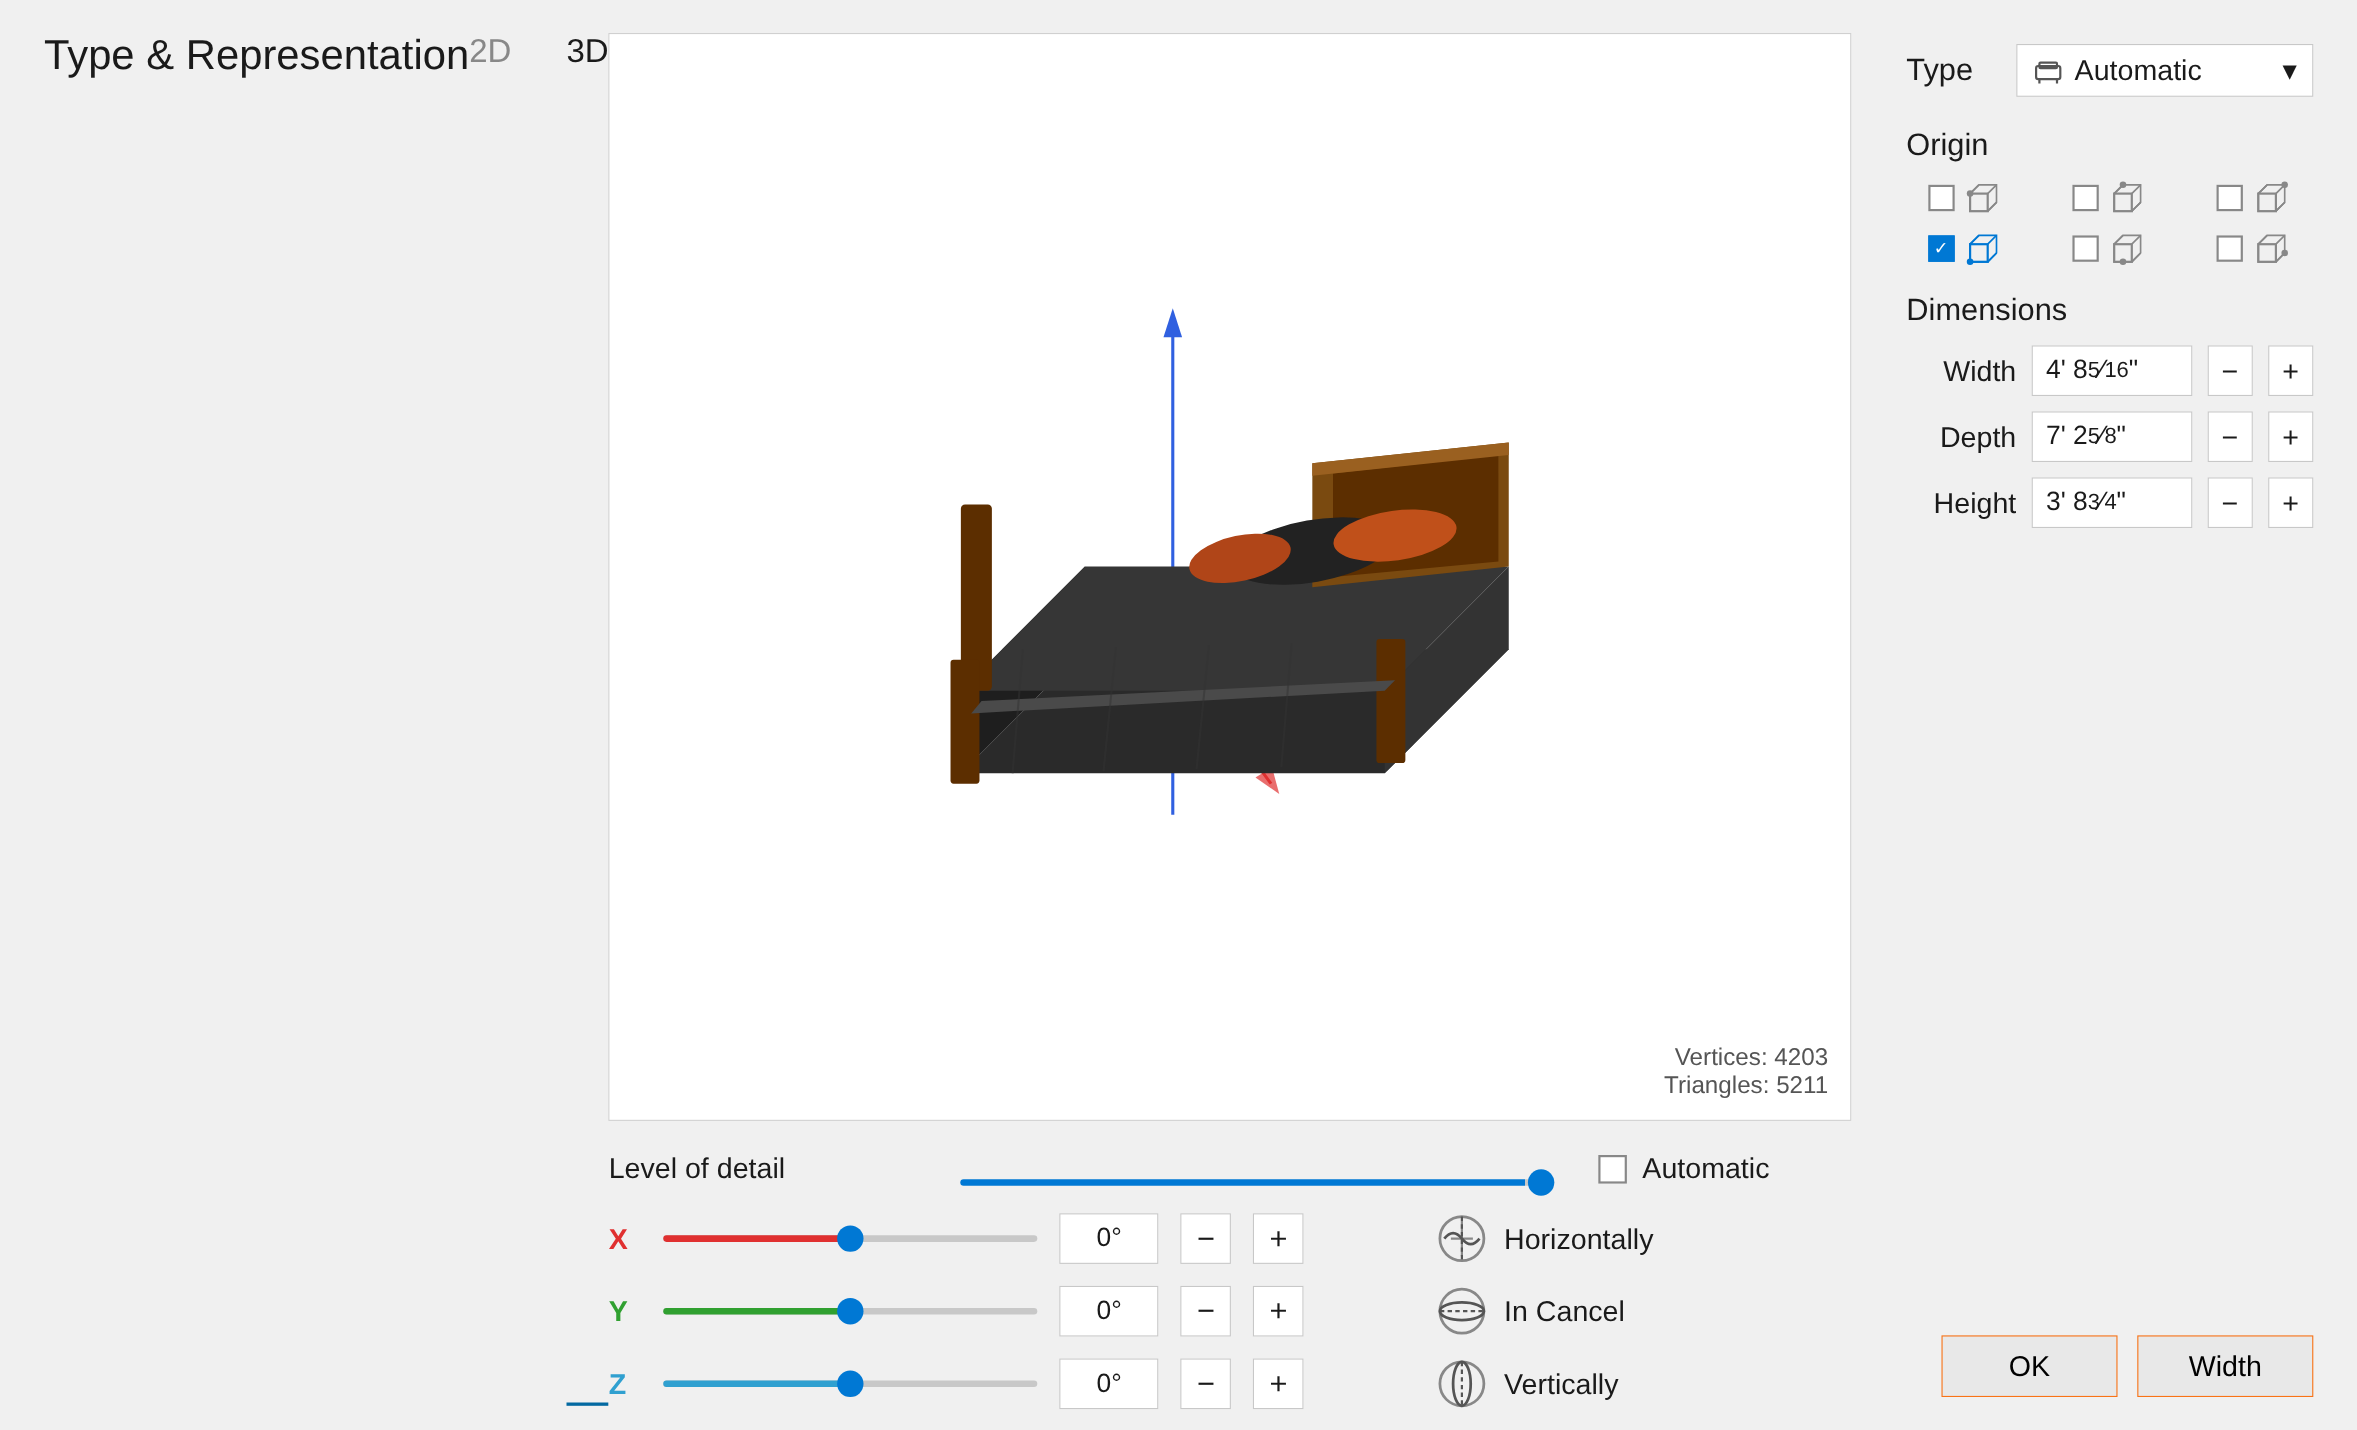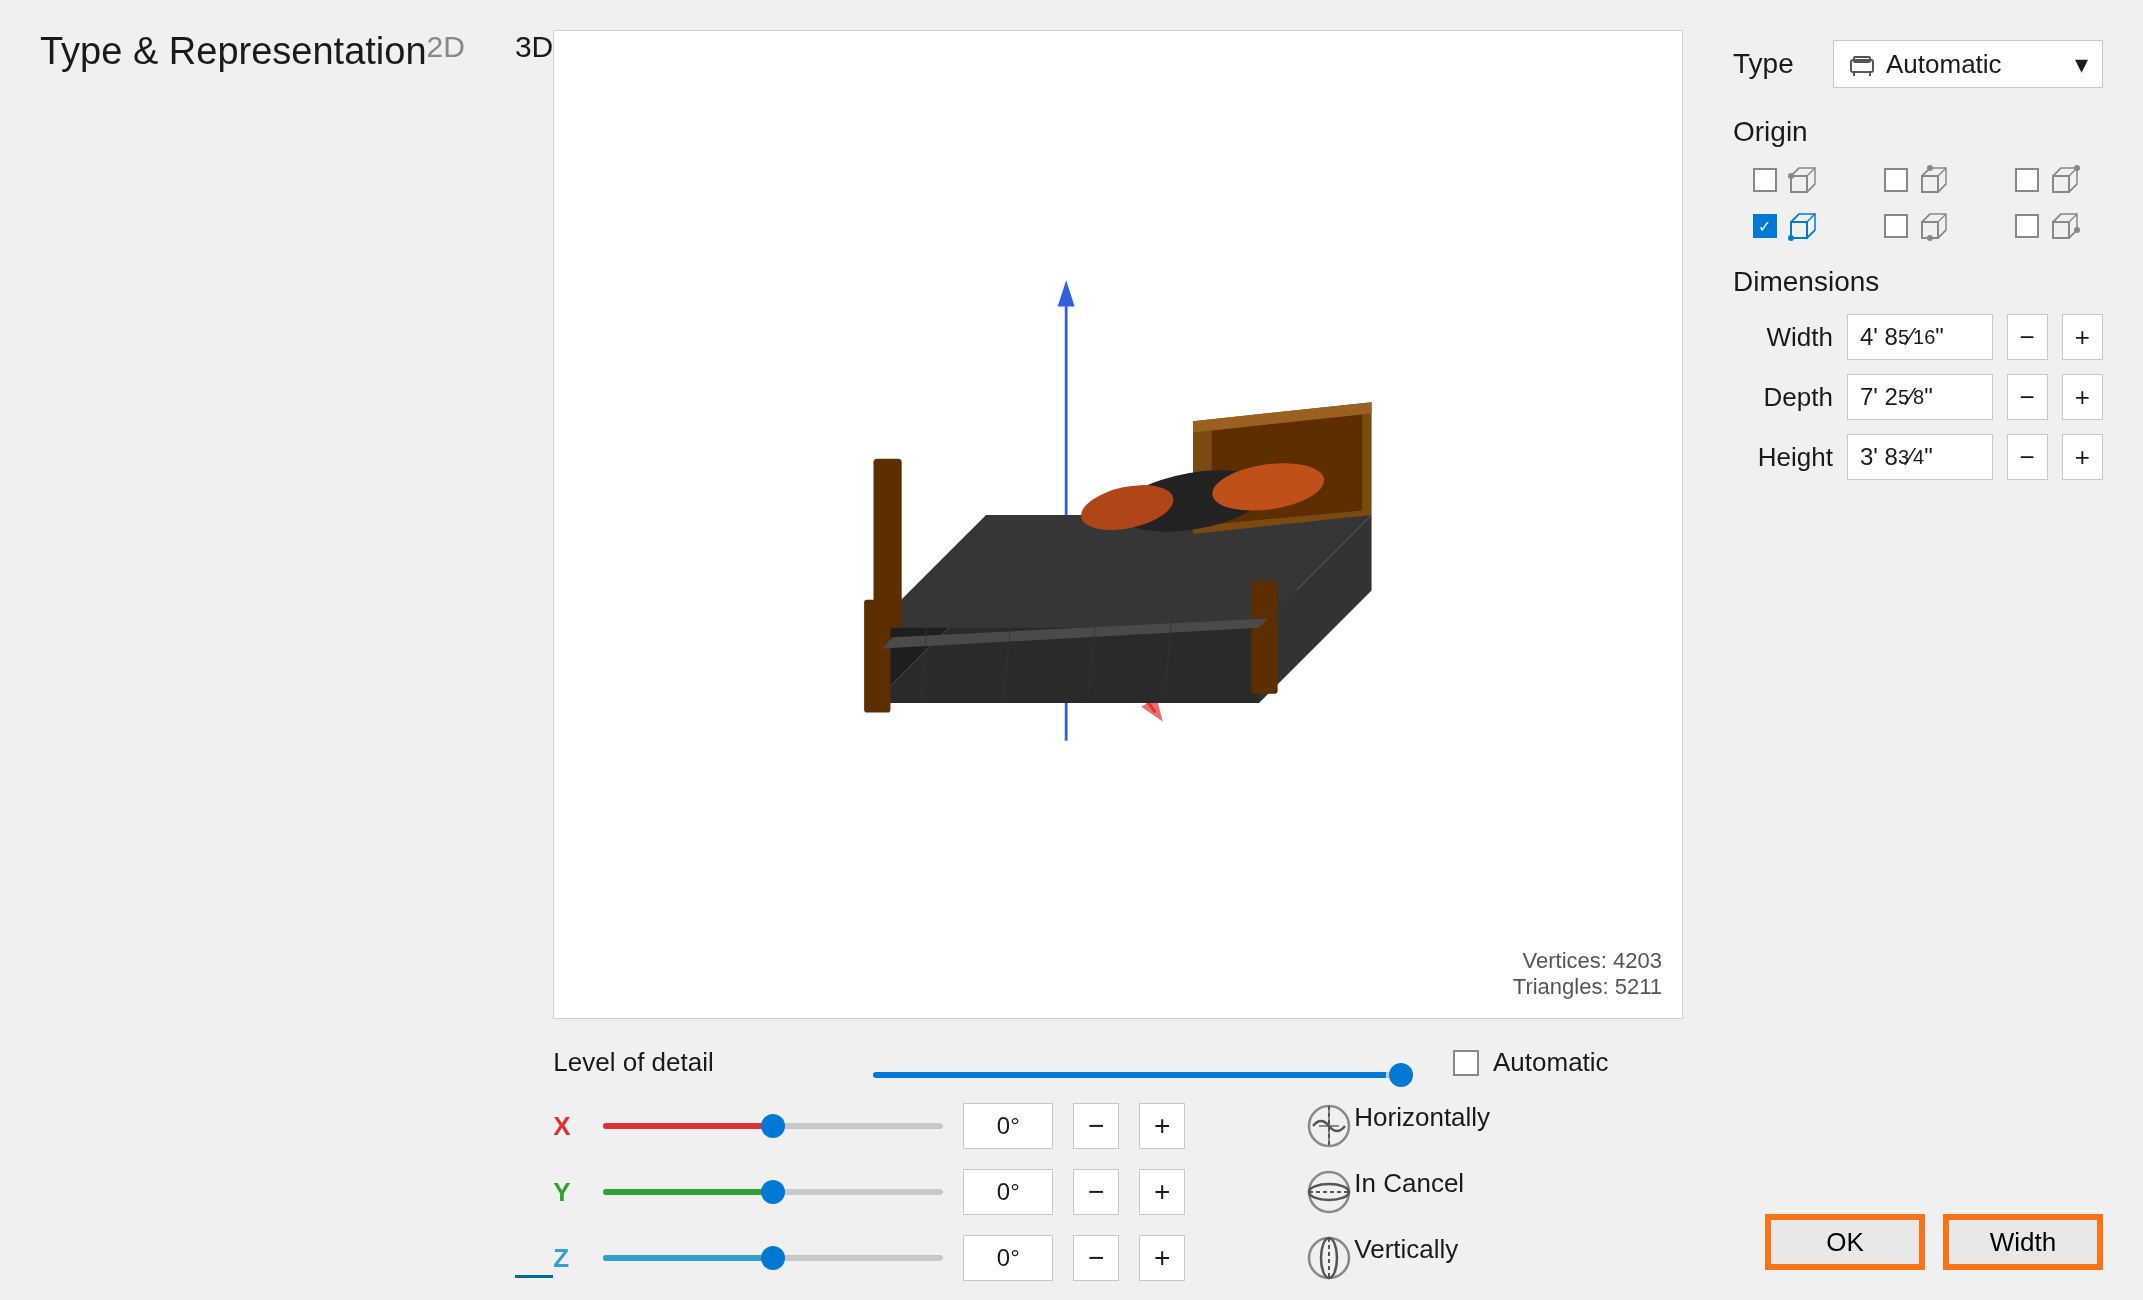--- a/index.html
+++ b/index.html
@@ -152,21 +152,22 @@
       border: 1px solid #c8c8c8;
       background: white;
       cursor: pointer;
       display: flex;
       align-items: center;
       justify-content: center;
       font-size: 28px;
     }
     .mirror-btn {
       display: flex;
-      gap: 1px;
+      align-items: center;
+      gap: 14px;
       background: transparent;
       border: none;
       cursor: pointer;
       font-size: 26px;
       color: #1a1a1a;
       min-width: 250px;
     }
     .mirror-icon {
       width: 48px;
       height: 48px;
@@ -273,21 +274,21 @@
     .bottom-buttons {
       margin-top: auto;
       display: flex;
       justify-content: flex-end;
       gap: 18px;
       padding: 30px 0 30px 0;
     }
     .btn-ok, .btn-cancel {
       width: 160px;
       height: 56px;
-      border: 6px solid #f97316;
+      border: 1px solid #f97316;
       background: #e8e8e8;
       font-size: 26px;
       cursor: pointer;
       display: flex;
       align-items: center;
       justify-content: center;
     }
     
     .scene-svg {
       position: absolute;

